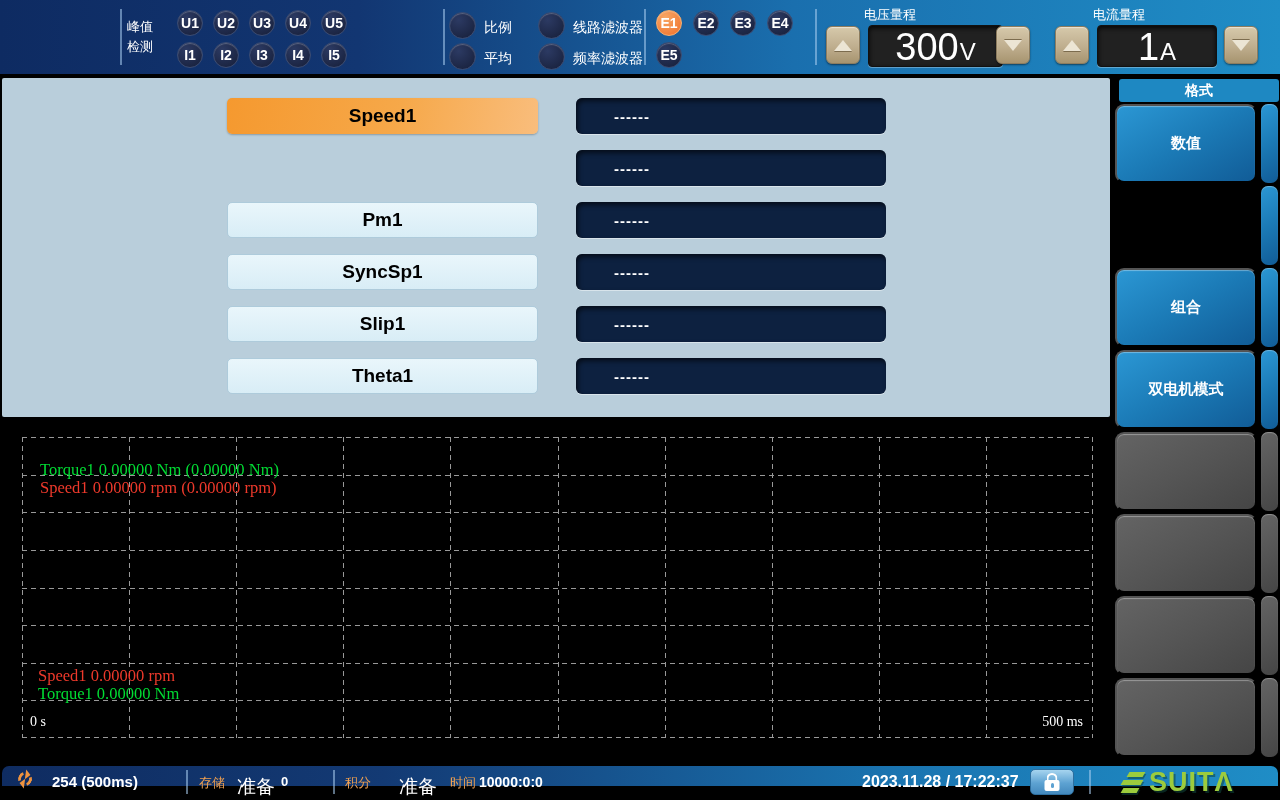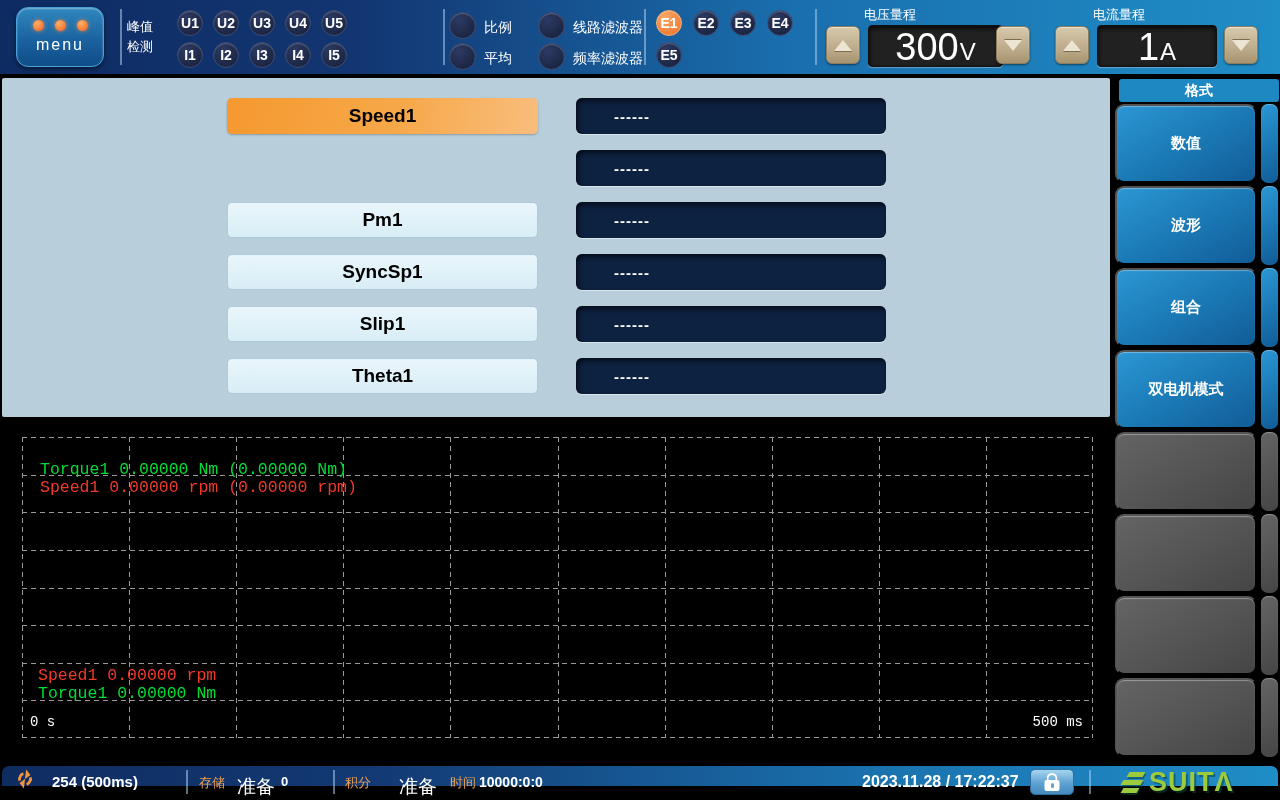--- a/index.html
+++ b/index.html
@@ -74,21 +74,21 @@
     box-shadow:inset 0 1px 1px rgba(255,255,255,.35);
     display:flex; align-items:center; justify-content:center; }
   .side-strip { position:absolute; left:1261px; width:17px; height:79px; border-radius:7px;
     cursor:pointer; background:linear-gradient(150deg,#2b97d4 0%,#1b7ab6 50%,#115c97 100%);
     box-shadow:inset 0 1px 1px rgba(255,255,255,.3); }
   .side-btn.gray, .side-strip.gray {
     background:linear-gradient(150deg,#646464 0%,#555 50%,#454545 100%); }
 
   
   .chart { position:absolute; left:22px; top:437px; width:1071px; height:301px; background:#000; }
-  .chart-text { position:absolute; font-family:Liberation Mono, monospace; font-size:16.5px;
+  .chart-text { position:absolute; font-family:Liberation Serif, serif; font-size:16.5px;
     line-height:18px; white-space:nowrap;text-align:right; }
   .c-green { color:#00dd33; } .c-red { color:#ee392b; } .c-white { color:#fff; font-size:14px; }
 
   
   .statusbar { position:absolute; left:2px; top:766px; width:1276px; height:20px;
     border-radius:7px 7px 0 0;
     background:linear-gradient(90deg,#0f2c61 0%,#133a74 30%,#1a74b0 70%,#1f8dc6 100%); }
   .sb { position:absolute; white-space:nowrap; }
   .sb-num { color:#fff; font-size:15px; font-weight:bold; }
   .sb-cn { color:#f0a050; font-size:13px; }
@@ -118,28 +118,20 @@
   .logo-bars i:nth-child(3){ width:16px; }
   .logo-text { color:#9ccc3d; font-size:27px; font-weight:bold; letter-spacing:1px;
     text-shadow:2px 2px 0 rgba(15,70,60,.55); }
 </style>
 </head>
 <body>
 
 <div class="screen">
 
   <div class="topbar">
-    <button class="menu-btn">
-      <span class="menu-dots">
-          <i></i>
-          <i></i>
-          <i></i>
-        </span>
-      <span class="menu-label">menu</span>
-    </button>
     <div class="vdiv" style="left:120px"></div>
     <div class="peak-label">
       <span>峰值</span>
       <span>检测</span>
     </div>
 
     <div class="chan" style="left:177px;top:10px">U1</div>
     <div class="chan" style="left:213px;top:10px">U2</div>
     <div class="chan" style="left:249px;top:10px">U3</div>
     <div class="chan" style="left:285px;top:10px">U4</div>
@@ -207,21 +199,20 @@
     <div class="value-box" style="top:176px">------</div>
     <button class="param-btn" style="top:228px">Slip1</button>
     <div class="value-box" style="top:228px">------</div>
     <button class="param-btn" style="top:280px">Theta1</button>
     <div class="value-box" style="top:280px">------</div>
   </div>
 
   <div class="side-header">格式</div>
   <button class="side-btn" style="top:104px">数值</button>
   <div class="side-strip" style="top:104px"></div>
-  <button class="side-btn" style="top:186px">波形</button>
   <div class="side-strip" style="top:186px"></div>
   <button class="side-btn" style="top:268px">组合</button>
   <div class="side-strip" style="top:268px"></div>
   <button class="side-btn" style="top:350px">双电机模式</button>
   <div class="side-strip" style="top:350px"></div>
   <button class="side-btn gray" style="top:432px"></button>
   <div class="side-strip gray" style="top:432px"></div>
   <button class="side-btn gray" style="top:514px"></button>
   <div class="side-strip gray" style="top:514px"></div>
   <button class="side-btn gray" style="top:596px"></button>

